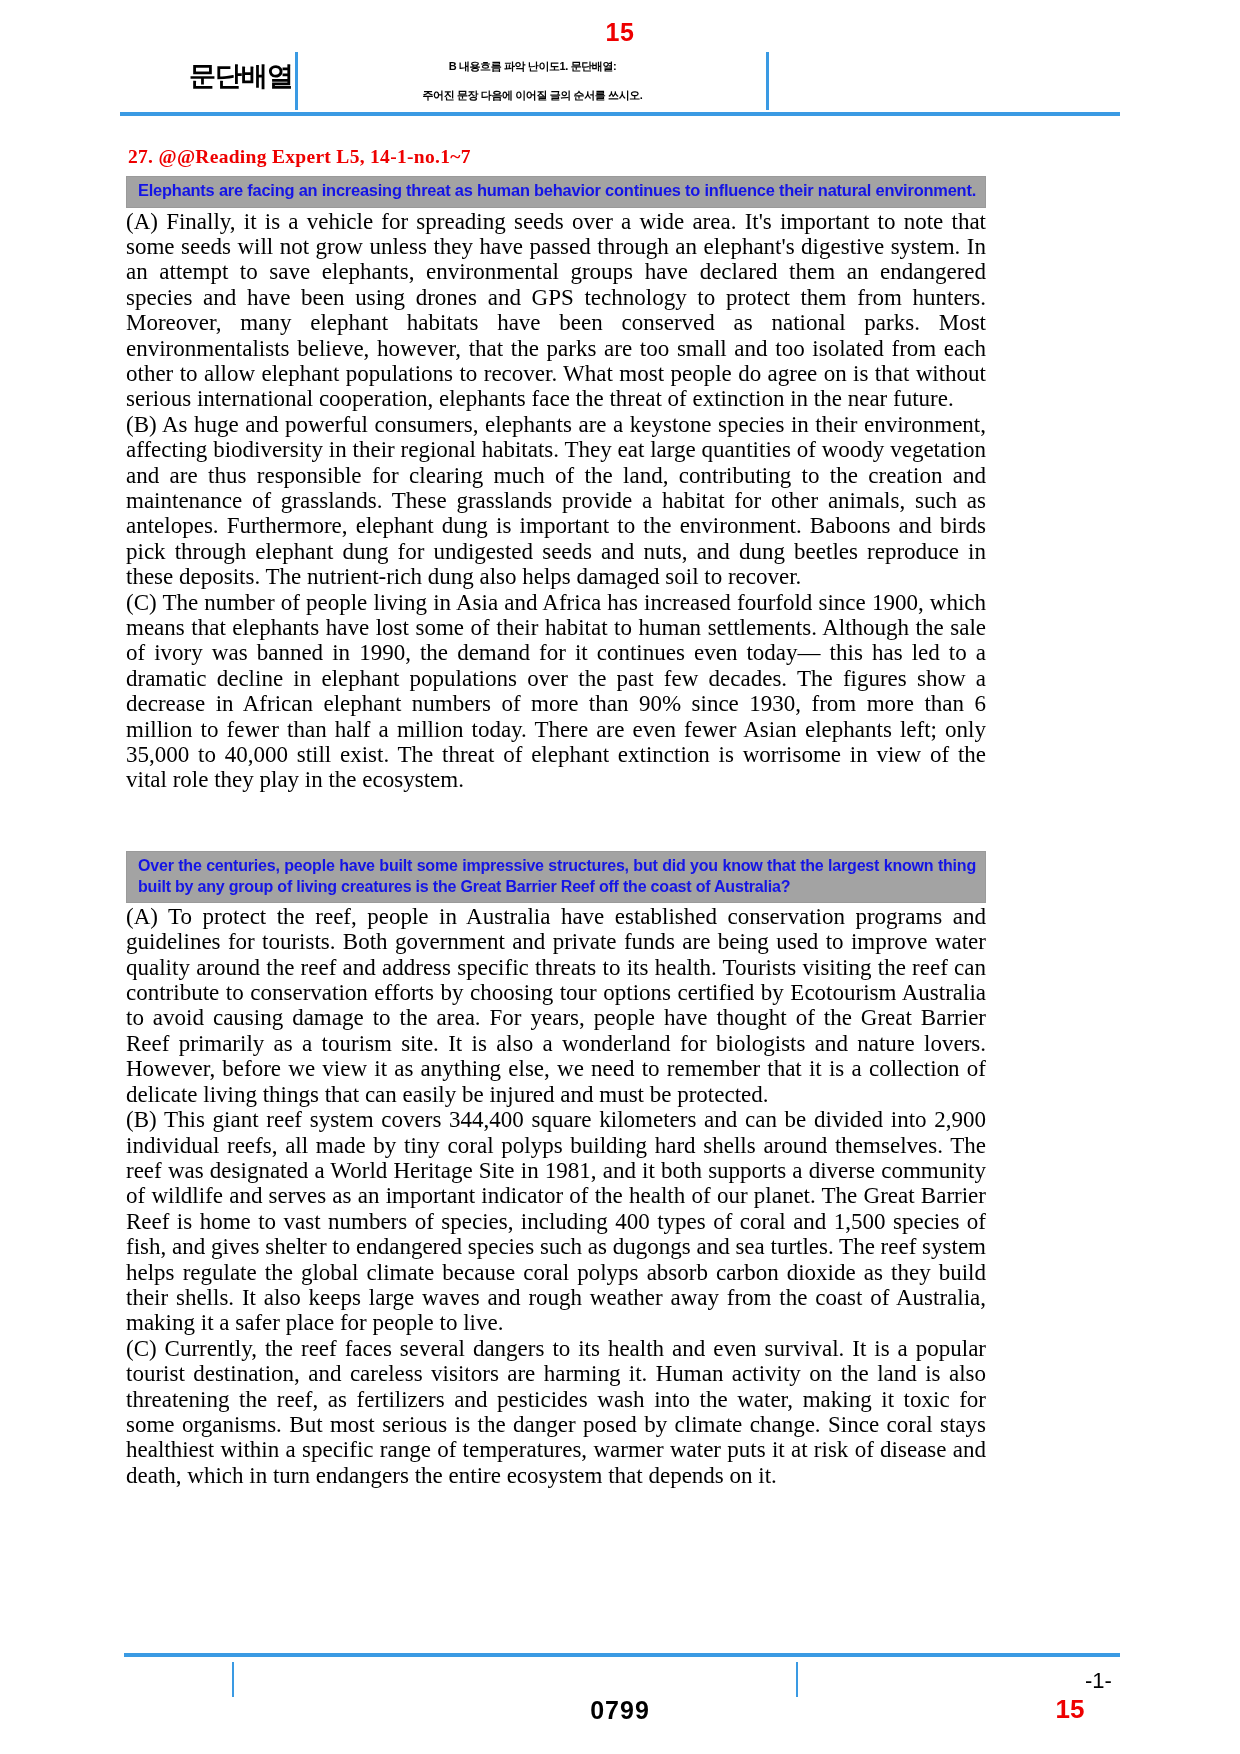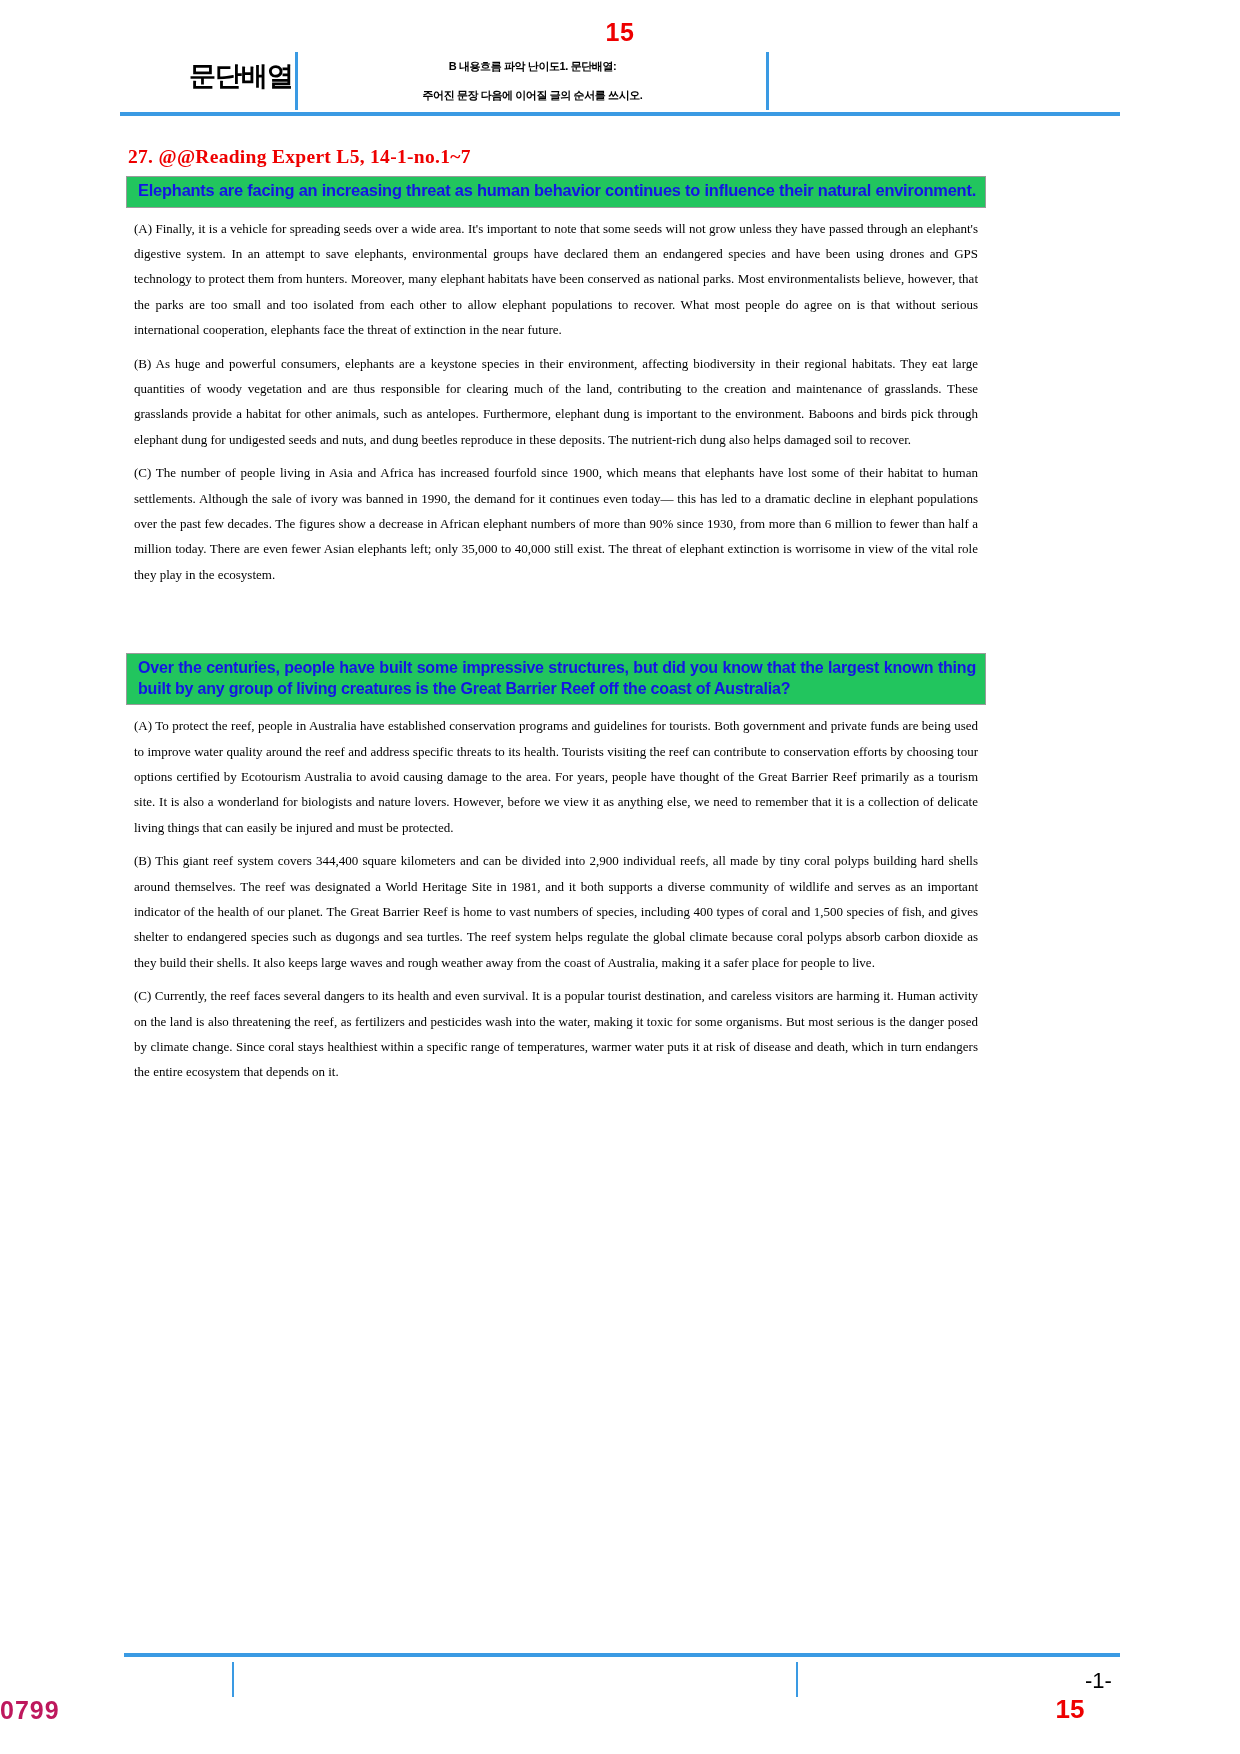--- a/index.html
+++ b/index.html
@@ -97,21 +97,21 @@
     font-family: "Liberation Serif", serif;
     font-weight: bold;
     font-size: 19.5px;
     letter-spacing: 0.3px;
     margin: 0 0 8px 2px;
     white-space: nowrap;
   }
 
   .prompt-box {
     border: 1px solid #9a9a9a;
-    background: #22c55e;
+    background: #a3a3a3;
     padding: 3px 9px 5px 11px;
     margin: 0 0 1px 0;
     box-sizing: border-box;
     width: 860px;
   }
   .prompt-text {
     color: #1414e6;
     font-family: "Liberation Sans", sans-serif;
     font-weight: bold;
     font-size: 16.4px;
@@ -120,25 +120,25 @@
     text-justify: inter-word;
     letter-spacing: -0.2px;
   }
   .prompt-text.three-line {
     font-size: 16px;
     line-height: 21px;
   }
 
   .para {
     font-family: "Liberation Serif", serif;
-    font-size: 13px;
+    font-size: 23px;
     line-height: 25.4px;
     text-align: justify;
     text-justify: inter-word;
-    margin: 8px;
+    margin: 0;
     color: #000;
   }
   .para + .para { margin-top: 0px; }
 
   .q-block { margin-bottom: 0; }
   .gap-between { height: 58px; }
 
   
   .ftr-line {
     position: absolute;
@@ -163,21 +163,22 @@
     left: 1085px; top: 1668px;
     font-family: "Liberation Sans", sans-serif;
     font-size: 22px;
     color: #000;
     letter-spacing: 0px;
   }
   .ftr-code {
     position: absolute;
     left: 0; top: 1696px;
     width: 1240px;
-    color: #be185d;
+    text-align: center;
+    color: #000000;
     font-family: "Liberation Sans", sans-serif;
     font-weight: bold;
     font-size: 25px;
     letter-spacing: 1px;
   }
   .ftr-pageno {
     position: absolute;
     left: 1040px; top: 1694px;
     width: 60px;
     text-align: center;

